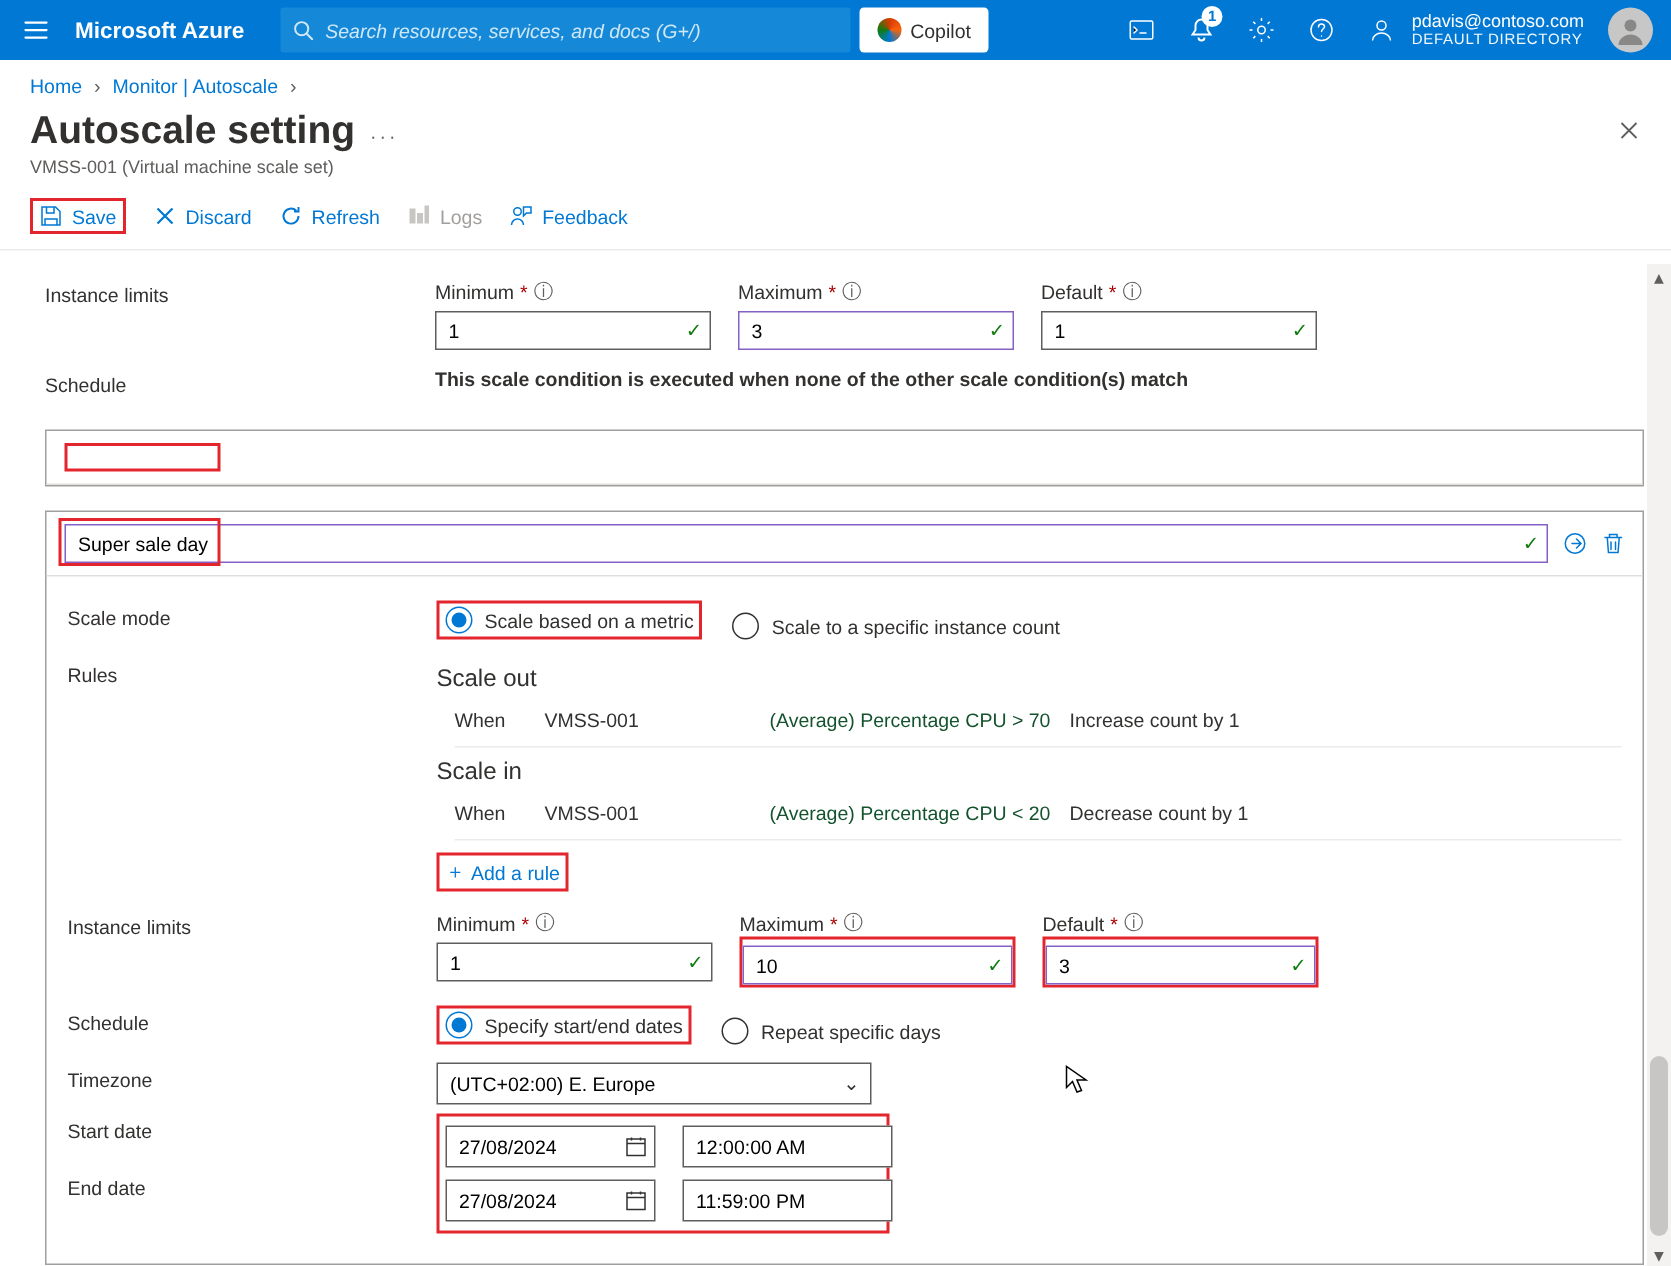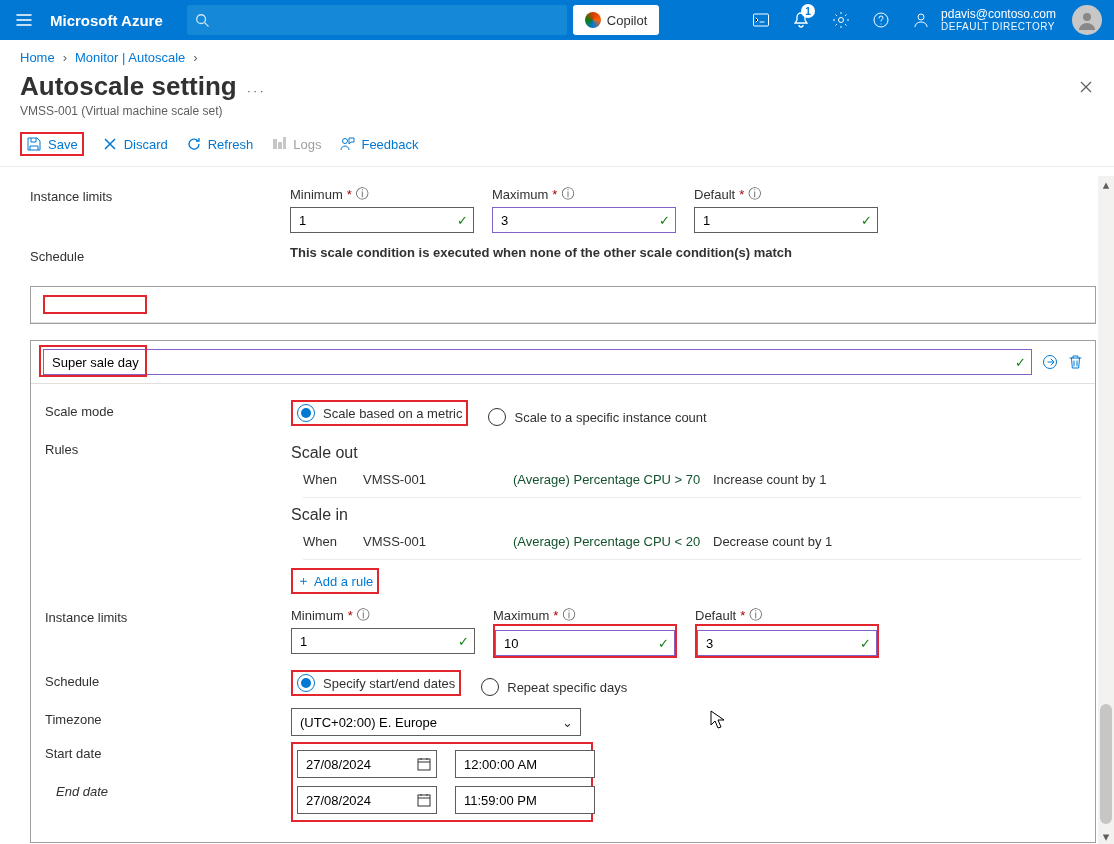--- a/index.html
+++ b/index.html
@@ -119,20 +119,21 @@
     <svg width="18" height="18" viewBox="0 0 18 18">
         <path d="M2 4h14M2 9h14M2 14h14" stroke="#fff" stroke-width="1.5" stroke-linecap="round"></path>
       </svg>
   </div>
   <div class="brand">Microsoft Azure</div>
   <div class="search-wrap">
     <svg width="14" height="14" viewBox="0 0 16 16">
         <circle cx="7" cy="7" r="5" stroke="#cfe7f7" stroke-width="1.5" fill="none"></circle>
         <path d="M11 11l4 4" stroke="#cfe7f7" stroke-width="1.5" stroke-linecap="round"></path>
       </svg>
+    <input placeholder="Search resources, services, and docs (G+/)" style="">
   </div>
   <div class="copilot-btn">
     <span class="copilot-swirl"></span>
     <span>Copilot</span>
   </div>
   <div class="top-spacer"></div>
   <div class="top-icons">
     <div class="ticon">
       <svg width="18" height="18" viewBox="0 0 18 18">
           <rect x="1.5" y="3" width="15" height="12" rx="1" stroke="#fff" fill="none"></rect>
@@ -457,21 +458,21 @@
             </div>
             <div class="time-in">
               <input value="11:59:00 PM" style="">
             </div>
           </div>
         </div>
       </span>
 
       <div style="position:relative; height:0;">
         <div style="position:absolute; left:0; top:-76px;" class="lab">Start date</div>
-        <div style="position:absolute; left:11px; top:-38px;font-style:italic;" class="lab">End date</div>
+        <div style="position:absolute; left:0; top:-38px;" class="lab">End date</div>
       </div>
     </div>
   </div>
 
   <div class="add-cond">
     
     
   </div>
 </div>
 

